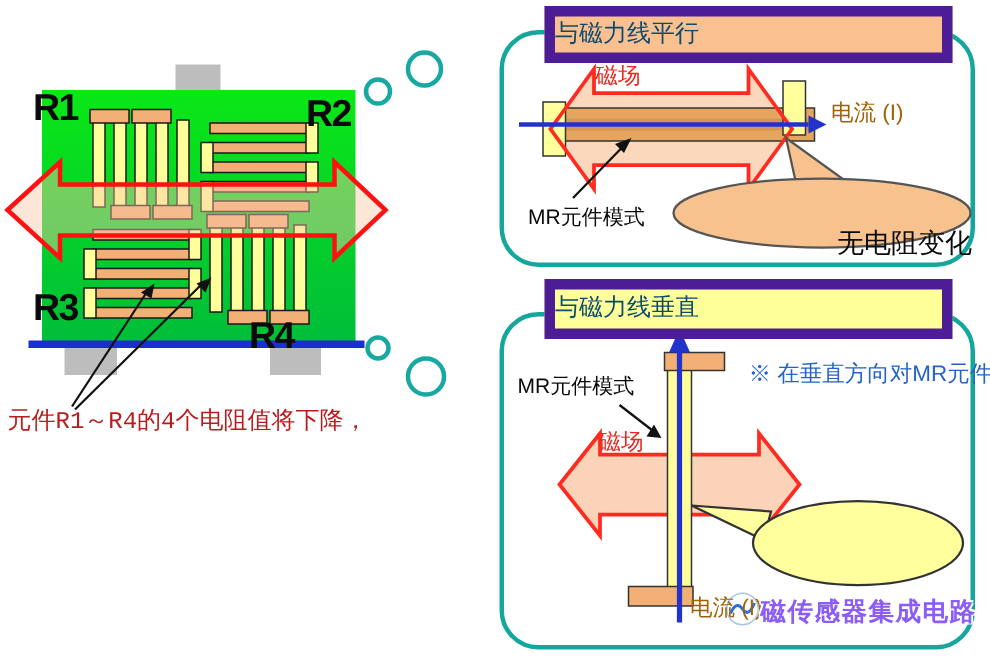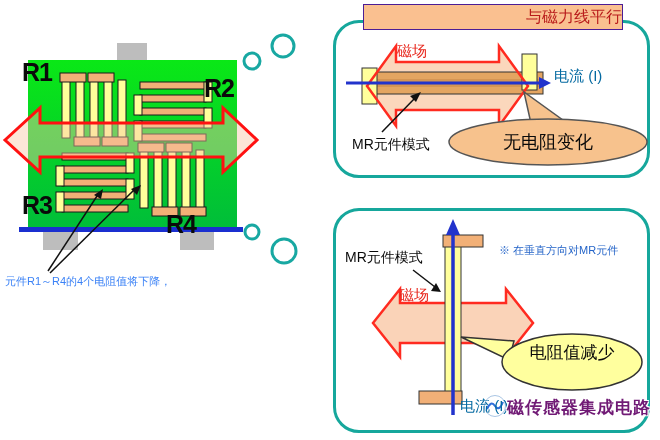--- a/index.html
+++ b/index.html
@@ -6,41 +6,41 @@
   #stage{
     position:relative;width:660px;height:440px;background:#ffffff;overflow:hidden;
     font-family:"Liberation Sans",sans-serif;color:#111;
   }
   svg{position:absolute;left:0;top:0;pointer-events:none;}
   .rlabel{
     position:absolute;font-size:25px;font-weight:bold;letter-spacing:-1px;color:#0a0a0a;
     line-height:24px;
   }
   .caption{
-    position:absolute;left:5px;top:270px;font-size:11px;line-height:23px;color:#3b82f6;
+    position:absolute;left:5px;top:270px;font-size:16px;line-height:23px;color:#b91c1c;font-family:Liberation Mono, monospace;
   }
   .panel{position:absolute;}
   .panel-box{
     position:absolute;left:0;background:#ffffff;border:3px solid #16a79c;border-radius:26px;
   }
   .panel-title{
-    position:absolute;left:30px;width:258px;border:1px solid #4c1d95;text-align:right;
-    font-size:16px;color:#b91c1c;z-index:5;
+    position:absolute;left:30px;width:258px;border:7px solid #4c1d95;text-align:left;
+    font-size:16px;color:#0c4a6e;z-index:5;
   }
   .title-parallel{top:4px;height:24px;line-height:24px;background:#fac090;}
   .title-perp{top:1px;height:26px;line-height:26px;background:#ffff99;}
   .lbl{position:absolute;font-size:14px;line-height:17px;color:#0a0a0a;white-space:nowrap;z-index:4;text-align:center;}
   .lbl.red{color:#e8281e;font-size:15px;}
-  .lbl.blue{color:#0369a1;font-size:15px;}
-  .note{position:absolute;font-size:11px;line-height:18px;color:#2464c8;white-space:nowrap;z-index:4;}
+  .lbl.blue{color:#a16207;font-size:15px;}
+  .note{position:absolute;font-size:15px;line-height:18px;color:#2464c8;white-space:nowrap;z-index:4;}
   .bubble-text{
-    position:absolute;text-align:center;color:#0a0a0a;z-index:4;
+    position:absolute;text-align:right;color:#0a0a0a;z-index:4;margin-top:20px;
   }
   .watermark{
-    position:absolute;font-size:17px;font-weight:bold;color:#701a75;letter-spacing:1px;z-index:6;white-space:nowrap;
+    position:absolute;font-size:17px;font-weight:bold;color:#8b5cf6;letter-spacing:1px;z-index:6;white-space:nowrap;
     text-shadow:1px 1px 0 #fff,-1px -1px 0 #fff,1px -1px 0 #fff,-1px 1px 0 #fff;
   }
 </style>
 </head>
 <body>
 
 <div id="stage">
 
   <svg width="330" height="340" viewBox="0 0 330 340">
     <defs>
@@ -119,21 +119,21 @@
 
     <g stroke="#111" stroke-width="1.5">
       <line x1="48" y1="271" x2="99" y2="193"></line>
       <line x1="50" y1="273" x2="136" y2="188"></line>
       <polygon points="103,189 101,199 94,195" fill="#111" stroke="none"></polygon>
       <polygon points="141,185 137,195 131,189" fill="#111" stroke="none"></polygon>
     </g>
   </svg>
 
   <div class="rlabel" style="left:22px;top:60px">R1</div>
-  <div class="rlabel" style="left:204px;top:76px">R2</div>
+  <div class="rlabel" style="left:204px;top:64px">R2</div>
   <div class="rlabel" style="left:22px;top:193px">R3</div>
   <div class="rlabel" style="left:166px;top:212px">R4</div>
 
   <div class="caption">
     <div>元件R1～R4的4个电阻值将下降，</div>
   </div>
 
   <div class="panel" style="left:333px;top:0;width:320px;height:182px">
     <div class="panel-box" style="top:20px;width:311px;height:152px"></div>
 
@@ -200,23 +200,23 @@
         <polygon points="128,152 176,175 181,156" fill="#ffff9e" stroke="#333" stroke-width="1.5"></polygon>
         <ellipse cx="239" cy="177" rx="70" ry="28" fill="#ffff9e" stroke="#333" stroke-width="1.5"></ellipse>
       </g>
 
       <g>
         <circle cx="162" cy="221" r="10.5" fill="#ffffff" stroke="#aac6e4" stroke-width="1"></circle>
         <path d="M154,224 q4,-9 8,-3 q4,6 8,-4" fill="none" stroke="#2e6fd9" stroke-width="2"></path>
       </g>
     </svg>
 
+    <div class="panel-title title-perp">与磁力线垂直</div>
     <div class="lbl" style="left:12px;top:64px">MR元件模式</div>
     <div class="lbl red" style="left:66px;top:101px">磁场</div>
     <div class="note" style="left:166px;top:56px">※ 在垂直方向对MR元件</div>
     <div class="bubble-text" style="left:169px;top:158px;width:140px;font-size:17px;line-height:20px">
-      <div>电阻值减少</div>
     </div>
     <div class="lbl blue" style="left:127px;top:212px;z-index:5">电流 (I)</div>
     <div class="watermark" style="left:174px;top:211px">磁传感器集成电路</div>
   </div>
 
 </div>
 
 </body></html>

